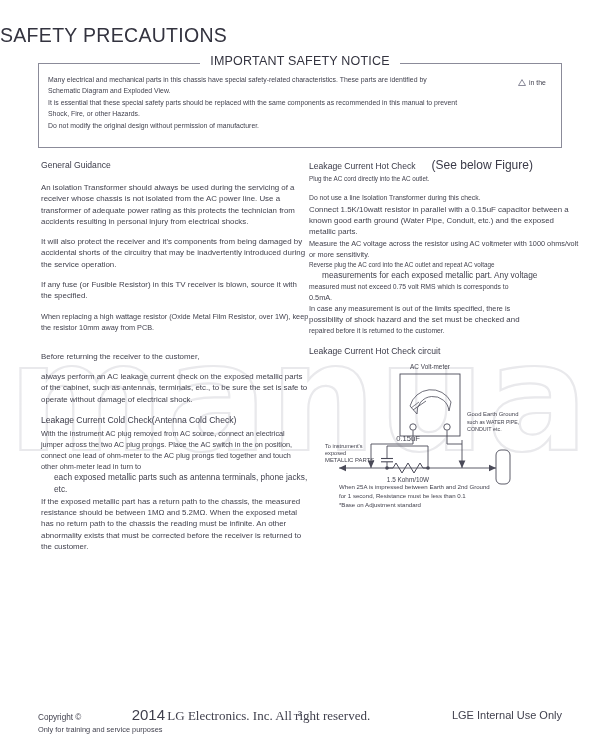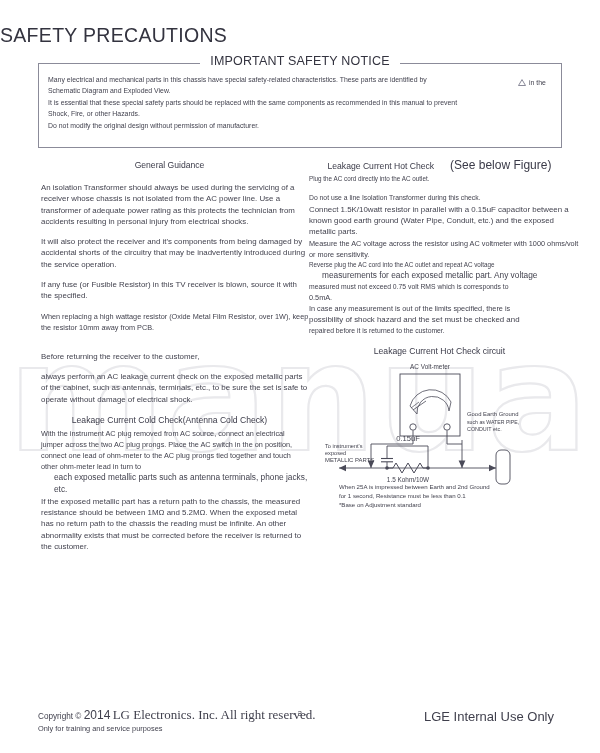--- a/index.html
+++ b/index.html
@@ -106,21 +106,20 @@
     z-index: 2;
   }
   .col-left  { left: 41px;  top: 159px; width: 268px; }
   .col-right { left: 309px; top: 159px; width: 272px; }
 
   .h-sub {
     font-size: 8.6px;
     color: #3a3a48;
     margin: 0 11px 2px 0;
     line-height: 12px;
-    text-align: center;
   }
   .h-sub .note {
     font-size: 12px;
     margin-left: 16px;
   }
   .para {
     margin: 0;
     color: #43434f;
   }
   .gap { height: 9px; }
@@ -163,35 +162,35 @@
     height: 26px;
     z-index: 2;
   }
   .footer-left {
     position: absolute;
     left: 38px; top: 0;
     line-height: 11.5px;
     white-space: nowrap;
   }
   .fl-1 { font-size: 8.2px; color: #3f3f4c; }
-  .fl-year { font-size: 12px; }
+  .fl-year { font-size: 15px; margin-left: 48px; }
   .fl-small { font-size: 13px; font-family: Liberation Serif, serif; }
   .fl-2 { font-size: 7.4px; color: #3f3f4c; }
   .footer-center {
     position: absolute;
     left: 0; top: 0;
     width: 600px;
     text-align: center;
     font-size: 7.6px;
     color: #3f3f4c;
   }
   .footer-right {
     position: absolute;
-    right: 46px; top: 0;
-    font-size: 13px;
+    right: 38px; top: 0;
+    font-size: 11px;
     color: #3f3f4c;
     white-space: nowrap;
   }
 </style>
 </head>
 <body>
 
 <div id="page">
 
   <svg id="watermark" viewBox="0 0 592 170">

